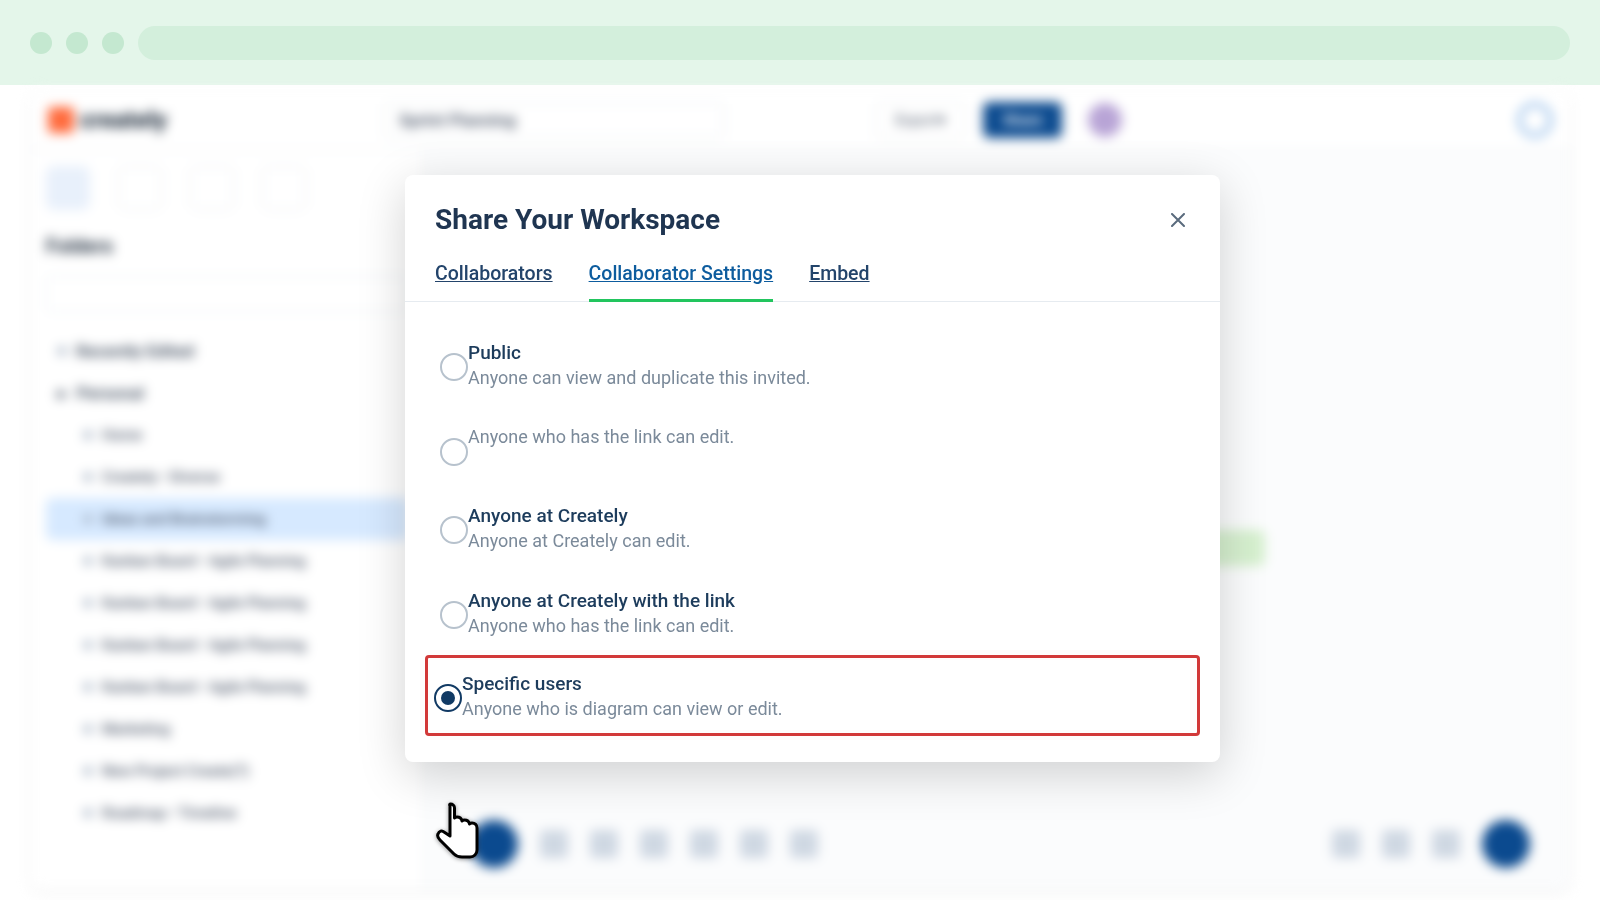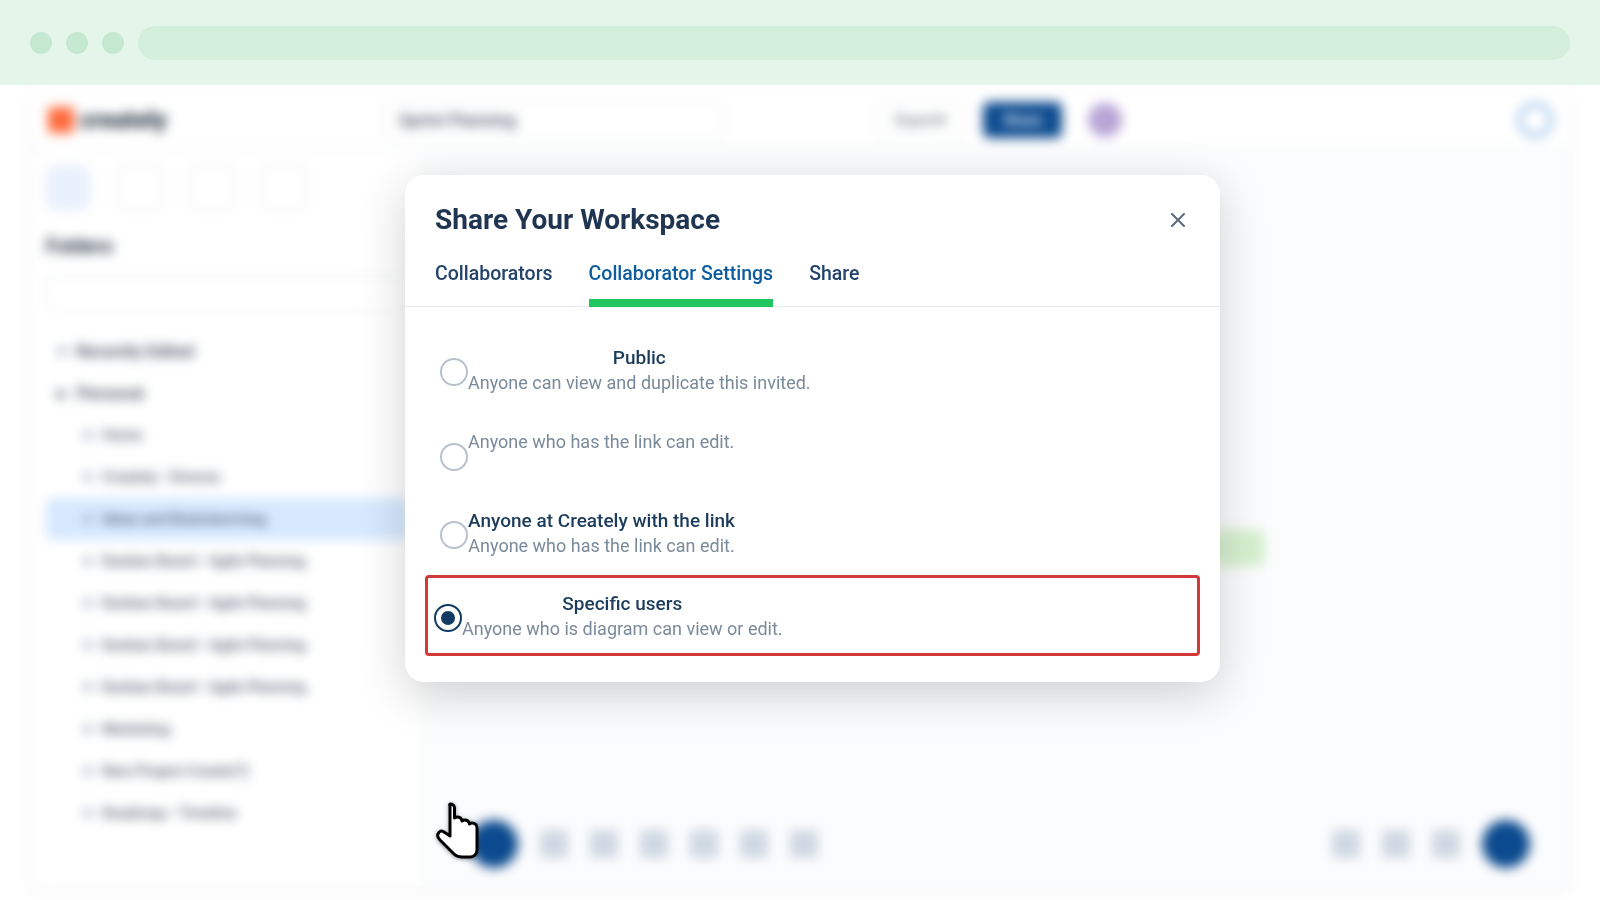--- a/index.html
+++ b/index.html
@@ -70,25 +70,24 @@
   .bt-icon { width: 28px; height: 28px; background: #cfd8e3; border-radius: 4px; }
   .bt-spacer { flex:1; }
   
   
   .modal {
     position: absolute;
     left: 405px;
     top: 175px;
     width: 815px;
     background: #fff;
-    border-radius: 19px;
+    border-radius: 8px;
     box-shadow: 0 12px 48px rgba(0,0,0,0.18);
     z-index: 50;
     padding-bottom: 20px;
-    text-align: center;
   }
   .modal-header {
     display: flex;
     align-items: center;
     justify-content: space-between;
     padding: 28px 30px 18px 30px;
   }
   .modal-title { font-size: 28px; font-weight: 700; color: #1f3551; }
   .close-x { width: 24px; height: 24px; display: flex; align-items: center; justify-content: center; color: #5a6b7d; cursor: pointer; font-size: 20px; }
   .close-x svg { width: 14px; height: 14px; }
@@ -98,24 +97,25 @@
     gap: 36px;
     padding: 0 30px;
     border-bottom: 1px solid #e6ebf0;
   }
   .tab {
     font-size: 19.5px;
     font-weight: 500;
     color: #23446b;
     padding: 8px 0 14px 0;
     cursor: pointer;
+    text-decoration: underline;
   }
   .tab.active {
     color: #0d5c9e;
-    border-bottom: 8px solid #22c55e;
+    border-bottom: 3px solid #22c55e;
     margin-bottom: -1px;
     font-weight: 500;
   }
   
   .options {
     padding: 20px 26px 6px 26px;
   }
   .option-row {
     display: flex;
     align-items: flex-start;
@@ -276,34 +276,41 @@
     <div class="modal-title">Share Your Workspace</div>
     <div class="close-x">
       <svg viewBox="0 0 14 14">
           <path d="M1 1 L13 13 M13 1 L1 13" stroke="#5a6b7d" stroke-width="2" fill="none" stroke-linecap="round"></path>
         </svg>
     </div>
   </div>
   <div class="tabs">
     <div class="tab">Collaborators</div>
     <div class="tab active">Collaborator Settings</div>
-    <div class="tab">Share</div>
+    <div class="tab">Embed</div>
   </div>
   <div class="options">
     <div class="option-row">
       <div class="radio"></div>
       <div class="option-text">
         <div class="option-title">Public</div>
         <div class="option-desc">Anyone can view and duplicate this invited.</div>
       </div>
     </div>
     <div class="option-row">
       <div class="radio"></div>
       <div class="option-text">
         <div class="option-desc">Anyone who has the link can edit.</div>
+      </div>
+    </div>
+    <div class="option-row">
+      <div class="radio"></div>
+      <div class="option-text">
+        <div class="option-title">Anyone at Creately</div>
+        <div class="option-desc">Anyone at Creately can edit.</div>
       </div>
     </div>
     <div class="option-row">
       <div class="radio"></div>
       <div class="option-text">
         <div class="option-title">Anyone at Creately with the link</div>
         <div class="option-desc">Anyone who has the link can edit.</div>
       </div>
     </div>
     <div class="option-row highlighted">

